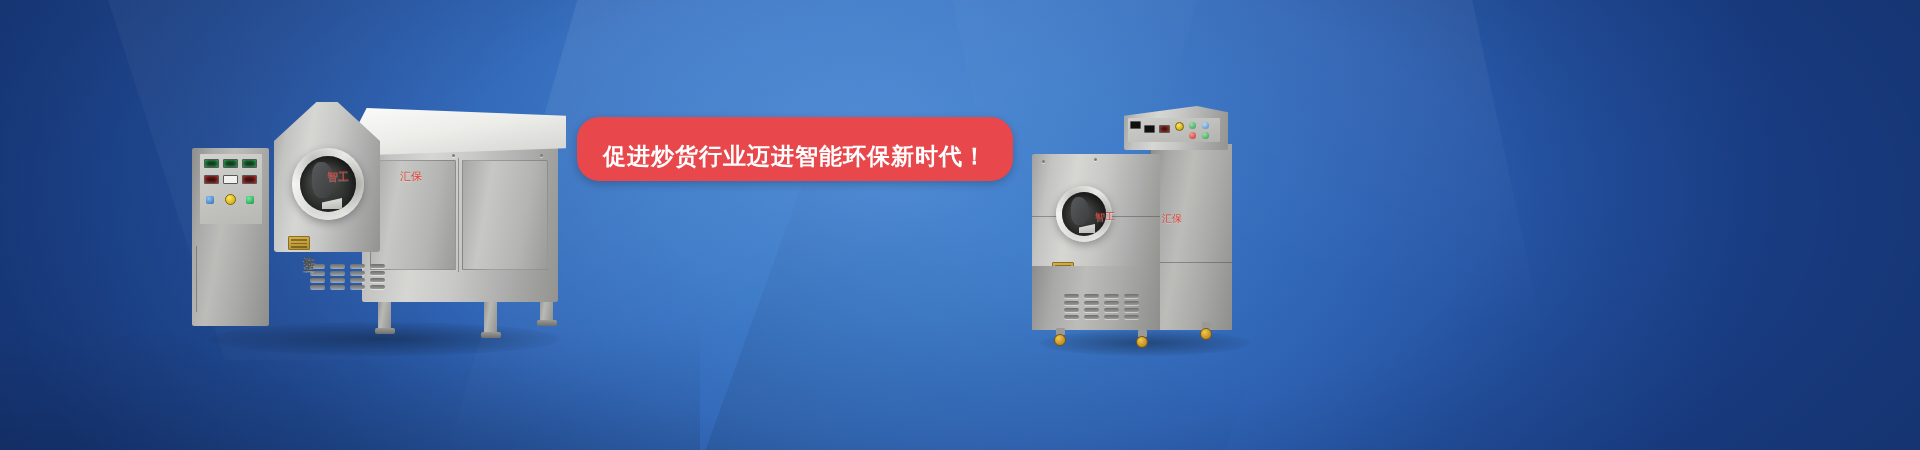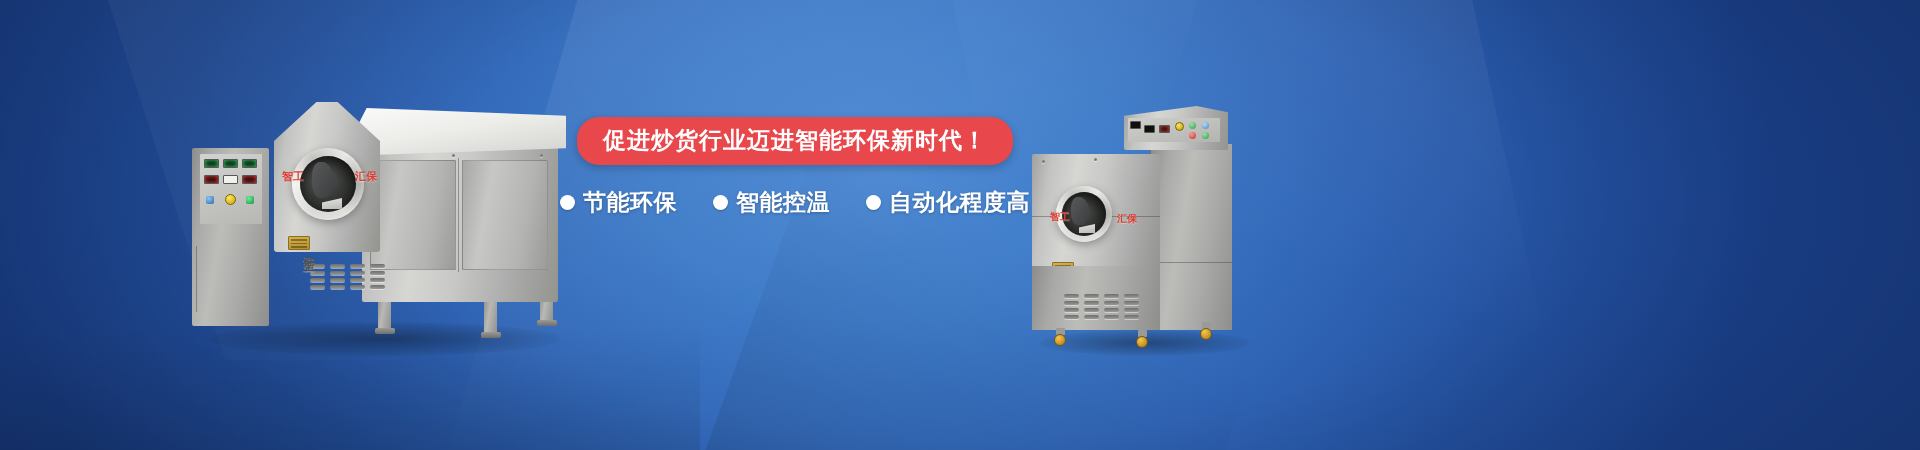--- a/index.html
+++ b/index.html
@@ -44,21 +44,21 @@
   }
   .headline{
     font-size:46px;font-weight:bold;font-style:italic;color:#ffffff;
     letter-spacing:2px;line-height:1.08;white-space:nowrap;
     text-shadow:3px 3px 0 rgba(10,40,90,.38), 0 2px 6px rgba(0,0,0,.28);
   }
   .headline .gap{display:inline-block;width:18px;}
   .ribbon-wrap{margin-top:17px;display:flex;justify-content:center;}
   .ribbon{
     display:inline-block;background:#e8474b;
-    border-radius:22px;padding:8px 26px 9px;
+    border-radius:22px;padding:24px 26px 9px;
     font-size:23px;font-weight:bold;color:#ffffff;letter-spacing:1px;
     white-space:nowrap;
     box-shadow:0 3px 8px rgba(0,0,0,.22);
   }
   .features{
     margin-top:22px;display:flex;justify-content:center;align-items:center;
     gap:36px;white-space:nowrap;
   }
   .feature{display:flex;align-items:center;gap:8px;
     font-size:23px;font-weight:bold;color:#ffffff;letter-spacing:.5px;
@@ -72,22 +72,22 @@
     background:linear-gradient(100deg,#9fa0a0 0%,#c3c4c2 14%,#d6d6d3 32%,#c8c9c6 52%,#aeafae 74%,#93948f 100%);
   }
   .steel-d{
     background:linear-gradient(100deg,#8b8c8b 0%,#a9aaa8 18%,#bcbdb9 40%,#aaaba8 66%,#8e8f8c 100%);
   }
   .shadowcast{
     position:absolute;border-radius:50%;
     background:radial-gradient(ellipse at center, rgba(0,0,0,.34) 0%, rgba(0,0,0,.12) 52%, rgba(0,0,0,0) 78%);
     z-index:10;pointer-events:none;
   }
-  .brand-red{position:absolute;color:#e03b2f;font-weight:bold;
-    text-shadow:0 1px 0 rgba(255,255,255,.35);}
+  .brand-red{position:absolute;color:#e03b2f;font-weight:normal;
+    text-shadow:0 1px 0 rgba(255,255,255,.35);margin-left:45px;}
   .vents{position:absolute;display:flex;flex-wrap:wrap;gap:3px 5px;align-content:flex-start;}
   .vent{width:15px;height:4px;border-radius:3px;
     background:linear-gradient(180deg,#6e6f6c,#9a9b97);
     box-shadow:0 1px 0 rgba(255,255,255,.45);}
   .label-y{position:absolute;background:linear-gradient(170deg,#d6b24e,#b08f30);
     border:1px solid #8a6f22;border-radius:1px;}
   .label-y i{display:block;height:1.5px;background:rgba(60,40,0,.45);margin:2px 2px 0;}
   .seam{position:absolute;background:rgba(70,72,70,.45);}
   .rivet{position:absolute;width:3px;height:3px;border-radius:50%;
     background:#7b7c79;box-shadow:0 1px 0 rgba(255,255,255,.5);}
@@ -239,34 +239,20 @@
 
     <div class="seam" style="left:4px;top:150px;width:1px;height:66px;"></div>
   </div>
 
   <div class="copy">
 
     <div class="ribbon-wrap">
       <div class="ribbon">促进炒货行业迈进智能环保新时代！</div>
     </div>
 
-    <div class="features">
-      <div class="feature">
-        <span class="dot"></span>
-        <span>节能环保</span>
-      </div>
-      <div class="feature">
-        <span class="dot"></span>
-        <span>智能控温</span>
-      </div>
-      <div class="feature">
-        <span class="dot"></span>
-        <span>自动化程度高</span>
-      </div>
-    </div>
   </div>
 
   <div class="shadowcast" style="left:1040px;top:330px;width:210px;height:26px;"></div>
   <div class="machine" id="m-right">
 
     <div class="rear steel-d">
       <div class="seam" style="left:0px;top:0px;width:1px;height:186px;"></div>
       <div class="seam" style="left:0px;top:118px;width:82px;height:1px;"></div>
     </div>
 

